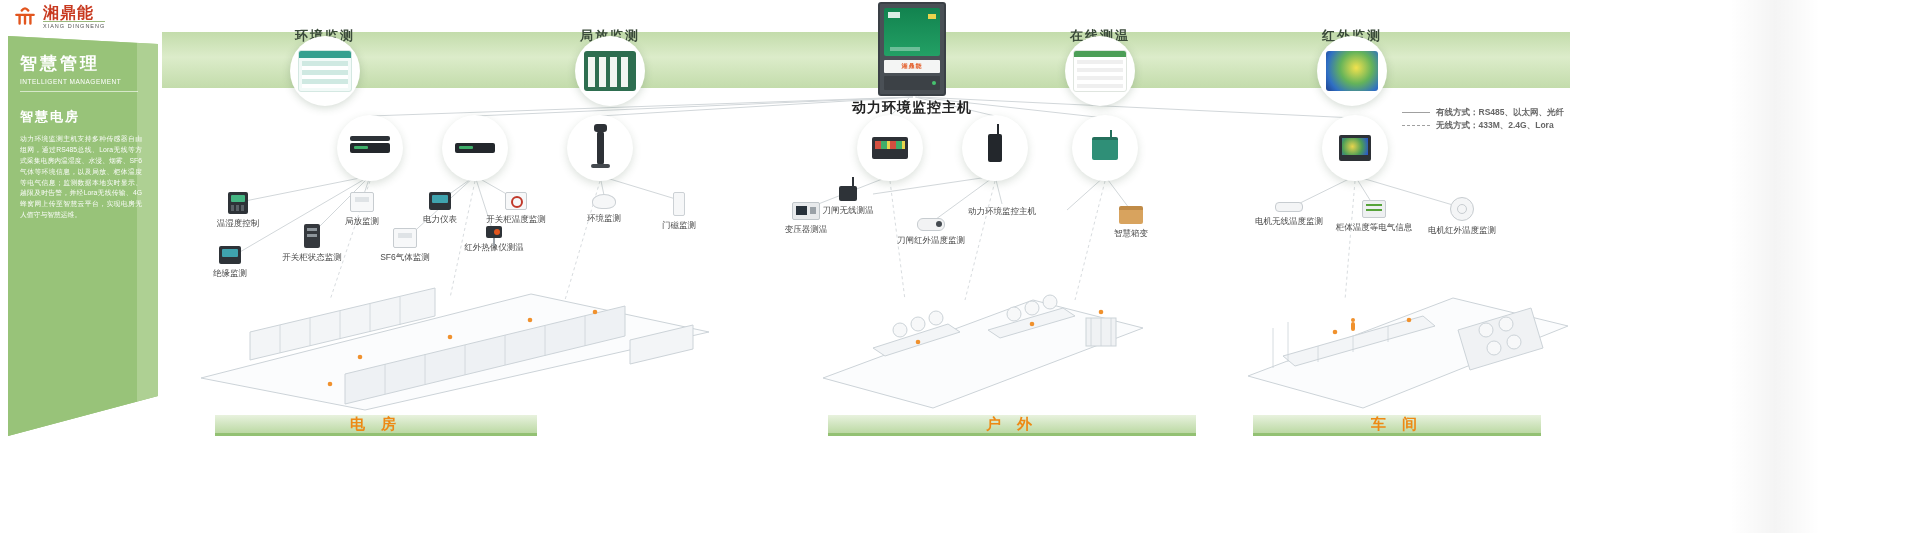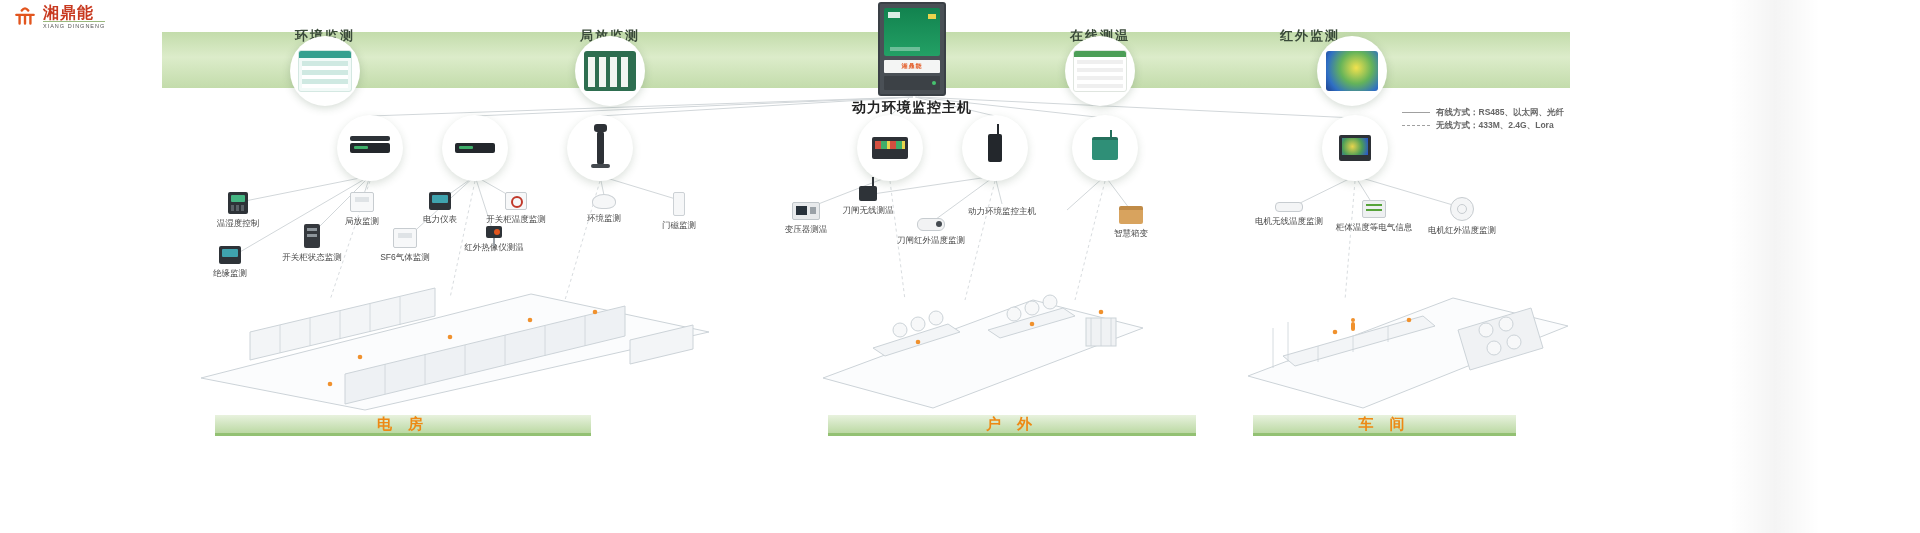--- a/index.html
+++ b/index.html
@@ -190,25 +190,31 @@
   <div class="logo">
     <svg width="26" height="26" viewBox="0 0 24 24">
       <path d="M4 10 h16 M7 10 v8 M17 10 v8 M9 6 q3 -4 6 0 M12 10 v8" stroke="#e2551e" stroke-width="2.2" fill="none" stroke-linecap="round"></path>
     </svg>
     <div class="logo-text">
       <div class="zh">湘鼎能</div>
       <div class="en">XIANG DINGNENG</div>
     </div>
   </div>
 
+  <div class="sidebar">
+    <div class="sb-title">智慧管理</div>
+    <div class="sb-title-en">INTELLIGENT MANAGEMENT</div>
+    <div class="sb-sub">智慧电房</div>
+    <div class="sb-desc">动力环境监测主机支持多种传感器自由组网，通过RS485总线、Lora无线等方式采集电房内温湿度、水浸、烟雾、SF6气体等环境信息，以及局放、柜体温度等电气信息；监测数据本地实时显示、越限及时告警，并经Lora无线传输、4G蜂窝网上传至智慧云平台，实现电房无人值守与智慧运维。</div>
+  </div>
 
   <div class="bigc-label" style="left:275px">环境监测</div>
   <div class="bigc-label" style="left:560px">局放监测</div>
   <div class="bigc-label" style="left:1050px">在线测温</div>
-  <div class="bigc-label" style="left:1260px">红外监测</div>
+  <div class="bigc-label" style="left:1302px">红外监测</div>
 
   <div class="bigc" style="left:290px">
     <div class="shot shot-env"></div>
   </div>
   <div class="bigc" style="left:575px">
     <div class="shot shot-pd"></div>
   </div>
   <div class="bigc" style="left:1065px">
     <div class="shot shot-temp"></div>
   </div>
@@ -298,21 +304,21 @@
   </div>
   <div class="dev" style="left:629px;top:192px">
     <span class="ic ic-plate"></span>
     <span class="dev-label">门磁监测</span>
   </div>
 
   <div class="dev" style="left:756px;top:202px">
     <span class="ic ic-scope"></span>
     <span class="dev-label">变压器测温</span>
   </div>
-  <div class="dev" style="left:818px;top:186px">
+  <div class="dev" style="left:798px;top:186px">
     <span class="ic ic-ant"></span>
     <span class="dev-label">刀闸无线测温</span>
   </div>
   <div class="dev" style="left:881px;top:218px">
     <span class="ic ic-cam"></span>
     <span class="dev-label">刀闸红外温度监测</span>
   </div>
   <div class="dev" style="left:952px;top:203px">
     <span class="dev-label">动力环境监控主机</span>
   </div>
@@ -416,23 +422,23 @@
       </g>
       <g fill="#f0912d">
           <circle cx="92" cy="64" r="2.3"></circle>
           <circle cx="166" cy="52" r="2.3"></circle>
           <circle cx="110" cy="52" r="2"></circle>
           <rect x="108" y="54" width="4" height="9" rx="2"></rect>
         </g>
     </svg>
   </div>
 
-  <div class="sec-bar" style="left:215px;width:376px">
+  <div class="sec-bar" style="left:215px;width:322px">
     <span>电 房</span>
   </div>
   <div class="sec-bar" style="left:828px;width:368px">
     <span>户 外</span>
   </div>
-  <div class="sec-bar" style="left:1253px;width:263px">
+  <div class="sec-bar" style="left:1253px;width:288px">
     <span>车 间</span>
   </div>
 
 </div>
 
 </body></html>

